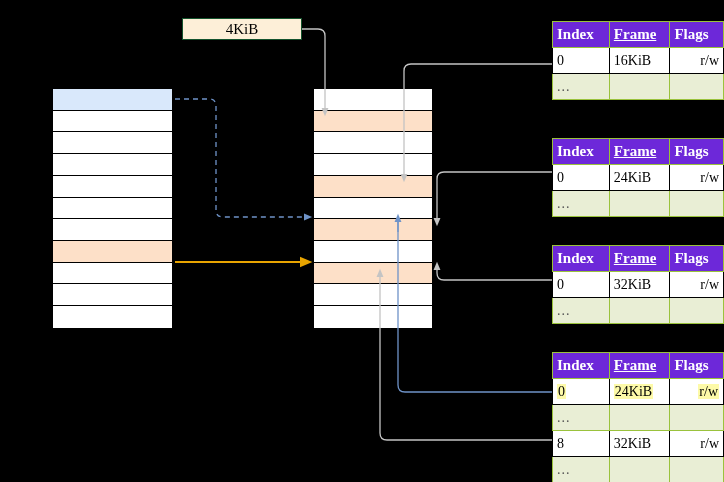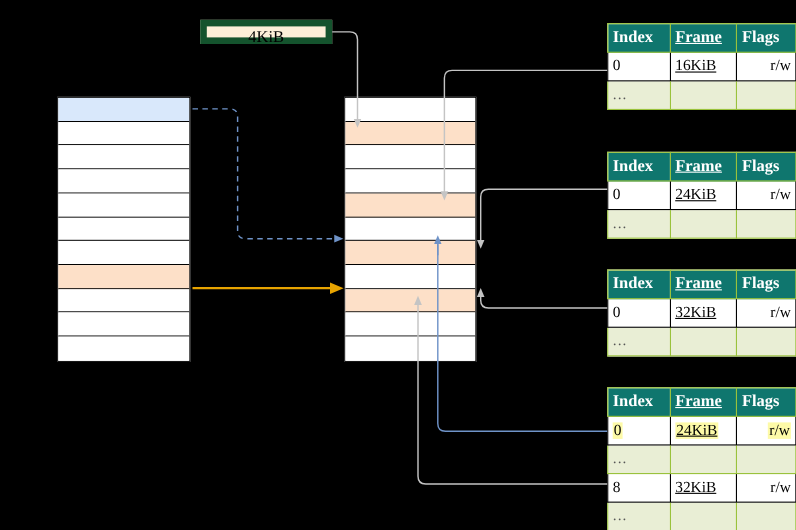--- a/index.html
+++ b/index.html
@@ -6,21 +6,21 @@
   body{width:724px;height:482px;position:relative;overflow:hidden;
        font-family:"Liberation Serif",serif;}
   #stage{position:absolute;left:0;top:0;width:724px;height:482px;}
 
   
   .abs{position:absolute;box-sizing:border-box;}
 
   
   .offset-label{
     left:182px;top:18px;width:120px;height:22px;
-    background:#fdefd8;border:6px solid #14532d;
+    background:#fdefd8;border:1px solid #14532d;
     color:#000;font-size:15px;line-height:21px;text-align:center;
   }
 
   
   .col{border:1.6px solid #000;background:#fff;}
   .col .cell{box-sizing:border-box;border-bottom:1.6px solid #000;background:#fff;}
   .col .cell:last-child{border-bottom:none;}
   .cell.blue{background:#d9e8fb;}
   .cell.peach{background:#fde0c8;}
 
@@ -28,25 +28,25 @@
   #col-mid{left:313px;top:88px;width:120px;height:241px;}
 
   
   .ptable{border-collapse:collapse;position:absolute;
           font-size:14px;color:#000;background:#fff;}
   .ptable td,.ptable th{
     border:1px solid #000;padding:0 4px;height:25px;
     text-align:left;font-weight:normal;vertical-align:middle;
   }
   .ptable thead th{
-    background:#0f766e;color:#fff;font-weight:bold;
+    background:#6d28d9;color:#fff;font-weight:bold;
     border:1px solid #9ac23c;font-size:15px;
   }
   .ptable td.c-index{width:58px;}
-  .ptable td.c-frame{width:60px;text-decoration:underline;}
+  .ptable td.c-frame{width:60px;}
   .ptable td.c-flags{width:54px;text-align:right;}
   .ptable th.c-index{width:58px;}
   .ptable th.c-frame{width:60px;text-decoration:underline;}
   .ptable th.c-flags{width:54px;margin-top:24px;}
   .row-ellipsis td{background:#e9eed5;border-color:#9ac23c;color:#555;
                    letter-spacing:1px;}
   .hl td{background:#fff;}
   .hl .mark{background:#fdfaa8;padding:0 1px;}
 
   svg#wires{position:absolute;left:0;top:0;width:724px;height:482px;

